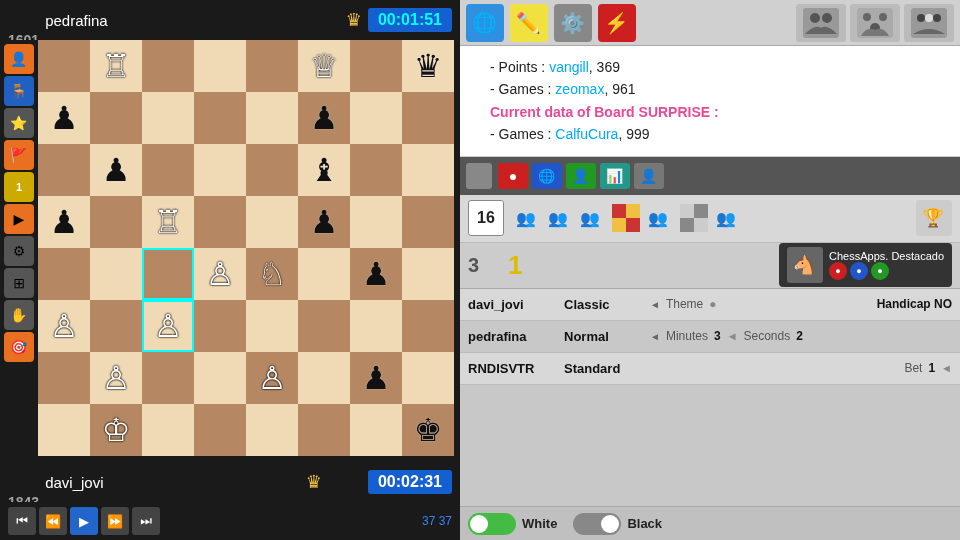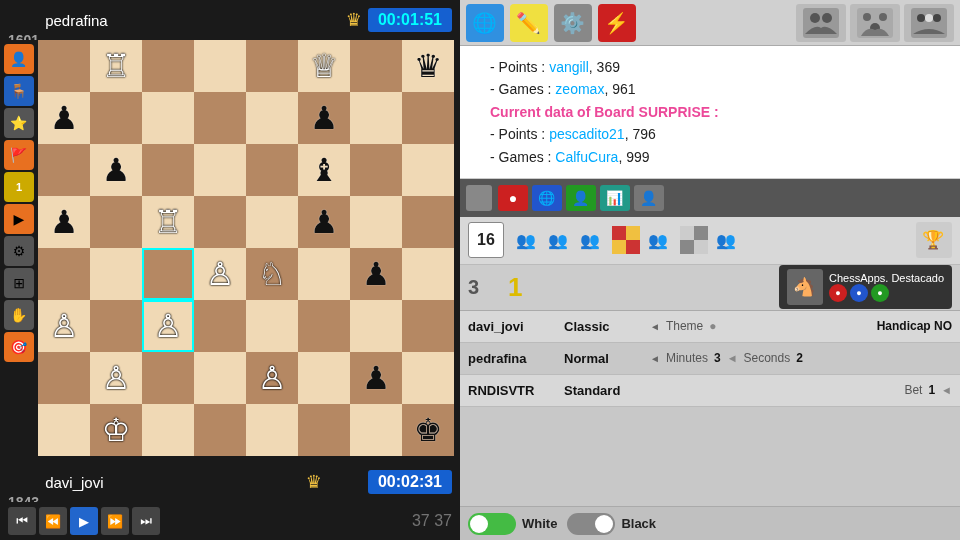--- a/index.html
+++ b/index.html
@@ -34,21 +34,21 @@
     .sq.dark { background: #b58863; }
     .sq.highlight { outline: 2px solid cyan; outline-offset: -2px; }
     .piece { user-select: none; line-height: 1; }
     .piece.white { color: #fff; text-shadow: 0 0 2px #000, 0 0 2px #000; }
     .piece.black { color: #111; text-shadow: 0 0 1px #fff; }
 
     
     #bottom-controls { height: 40px; background: #1a1a1a; display: flex; align-items: center; justify-content: space-between; padding: 0 8px; }
     .ctrl-btns { display: flex; gap: 3px; }
     .ctrl-btn { width: 28px; height: 28px; background: #444; border-radius: 3px; display: flex; align-items: center; justify-content: center; color: #fff; font-size: 13px; cursor: pointer; }
-    .move-count { color: #737373; font-size: 16px; }
+    .move-count { color: #3b82f6; font-size: 12px; }
 
     
     #right-panel { width: 500px; height: 540px; background: #e8e8e8; display: flex; flex-direction: column; }
 
     
     #toolbar { height: 46px; background: #d0d0d0; display: flex; align-items: center; padding: 4px 6px; gap: 6px; border-bottom: 1px solid #aaa; }
     .tool-icon { width: 38px; height: 38px; border-radius: 4px; display: flex; align-items: center; justify-content: center; font-size: 20px; cursor: pointer; }
     .tool-icon.globe { background: #3090e0; color: #fff; }
     .tool-icon.notepad { background: #f0e040; color: #333; }
     .tool-icon.gear { background: #888; color: #fff; }
@@ -101,21 +101,21 @@
     .game-row:nth-child(odd) { background: #d8d8d8; }
     .game-row:nth-child(even) { background: #c8c8c8; }
     .gr-name { width: 90px; color: #111; font-weight: bold; }
     .gr-mode { width: 80px; color: #111; font-weight: bold; }
     .gr-arrow { color: #666; font-size: 10px; }
     .gr-label { color: #555; font-size: 12px; }
     .gr-value { color: #111; font-size: 12px; font-weight: bold; }
     .gr-right { margin-left: auto; color: #111; font-size: 12px; font-weight: bold; }
 
     
-    #toggle-row { height: 34px; background: #c0c0c0; display: flex; align-items: center; padding: 0 8px; gap: 10px; border-top: 1px solid #aaa; }
+    #toggle-row { height: 34px; background: #c0c0c0; display: flex; align-items: center; padding: 0 8px; gap: 16px; border-top: 1px solid #aaa; }
     .toggle-group { display: flex; align-items: center; gap: 6px; }
     .toggle-switch { width: 48px; height: 22px; border-radius: 11px; display: flex; align-items: center; padding: 2px; cursor: pointer; }
     .toggle-switch.on { background: #44bb44; justify-content: flex-start; }
     .toggle-switch.off { background: #888; justify-content: flex-end; }
     .toggle-knob { width: 18px; height: 18px; border-radius: 50%; background: #fff; }
     .toggle-label { color: #222; font-size: 13px; font-weight: bold; }
   </style>
 </head>
 <body>
 
@@ -322,23 +322,20 @@
     <p>
       <span class="label">- Points : </span><span class="cyan">vangill</span><span class="label">, 369</span>
     </p>
     <p>
       <span class="label">- Games : </span><span class="cyan">zeomax</span><span class="label">, 961</span>
     </p>
     <p style="color:#ec4899;font-weight:bold;">
       <span>Current data of Board SURPRISE :</span>
     </p>
     <p>
-      <span class="label">- Points : </span><span class="cyan">pescadito21</span><span class="label">, 796</span>
-    </p>
-    <p>
       <span class="label">- Games : </span><span class="cyan">CalfuCura</span><span class="label">, 999</span>
     </p>
   </div>
 
   <div id="privado-bar">
     <div id="privado-box"></div>
     <div class="priv-icons">
       <div class="priv-icon red">●</div>
       <div class="priv-icon blue">🌐</div>
       <div class="priv-icon green-btn">👤</div>

